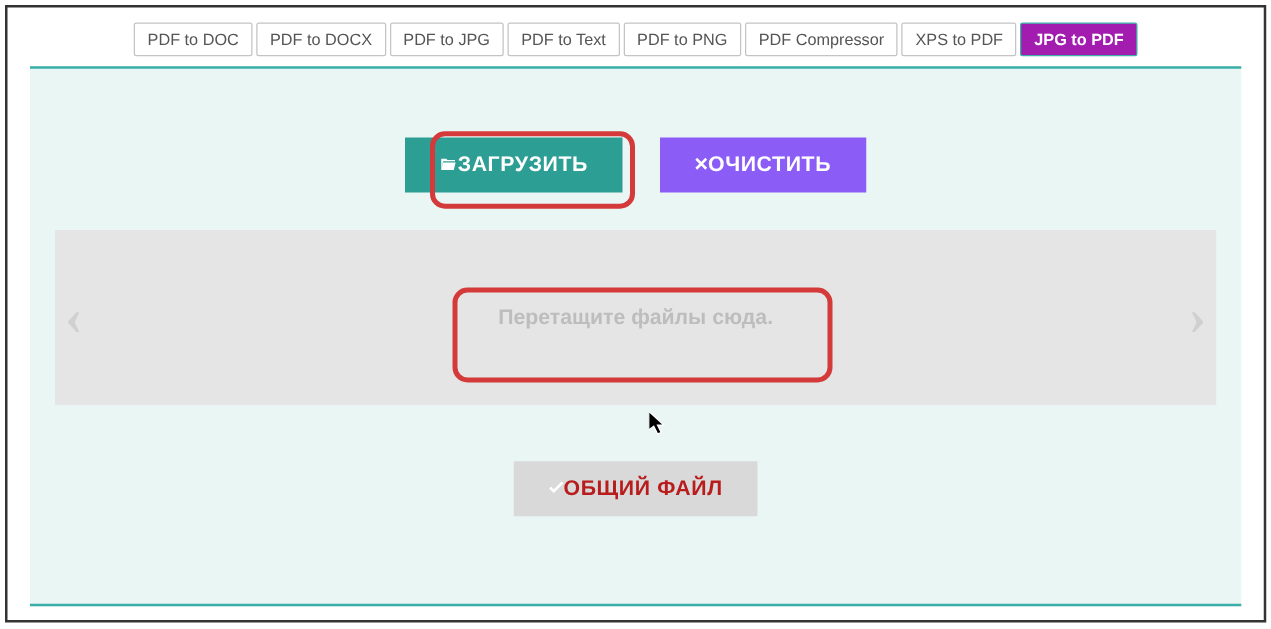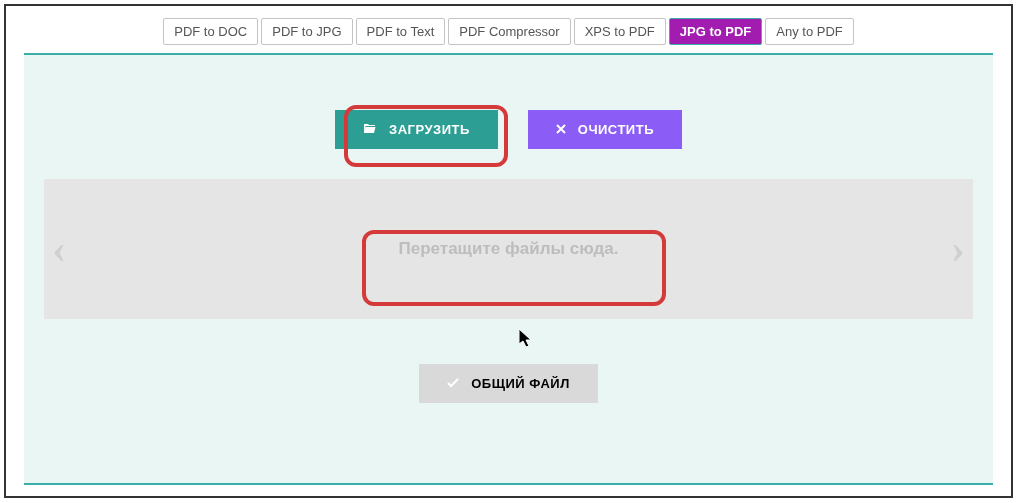--- a/index.html
+++ b/index.html
@@ -51,39 +51,38 @@
     }
     .button-row {
       display: flex;
       justify-content: center;
       gap: 30px;
       margin-bottom: 30px;
     }
     .btn {
       padding: 12px 28px;
       font-weight: bold;
-      font-size: 13px;
+      font-size: 17px;
       border: none;
       cursor: pointer;
       display: inline-flex;
       align-items: center;
-      gap: 12px;
       letter-spacing: 0.5px;
     }
     .btn-upload {
       background: #2c9e94;
       color: #fff;
     }
     .btn-clear {
       background: #8b5cf6;
       color: #fff;
     }
     .btn-combined {
       background: #d9d9d9;
-      color: #000000;
+      color: #b91c1c;
     }
     .highlight-red {
       position: absolute;
       border: 4px solid #d43a3a;
       border-radius: 12px;
       pointer-events: none;
     }
     .highlight-upload {
       top: 99px;
       left: 338px;
@@ -136,26 +135,27 @@
       pointer-events: none;
       z-index: 100;
     }
   </style>
 </head>
 <body>
 
 <div class="frame">
   <div class="tabs">
     <div class="tab">PDF to DOC</div>
+    <div class="tab">PDF to DOCX</div>
     <div class="tab">PDF to JPG</div>
     <div class="tab">PDF to Text</div>
+    <div class="tab">PDF to PNG</div>
     <div class="tab">PDF Compressor</div>
     <div class="tab">XPS to PDF</div>
     <div class="tab active">JPG to PDF</div>
-    <div class="tab">Any to PDF</div>
   </div>
 
   <div class="content">
     <div class="button-row">
       <button class="btn btn-upload">
         <span class="icon">
           <svg width="14" height="12" viewBox="0 0 14 12" fill="#fff">
               <path d="M1 2h4l1 1h6v1H2.5L1 11V2zm1.5 3h10L11 11H1l1.5-6z"></path>
             </svg>
         </span>

